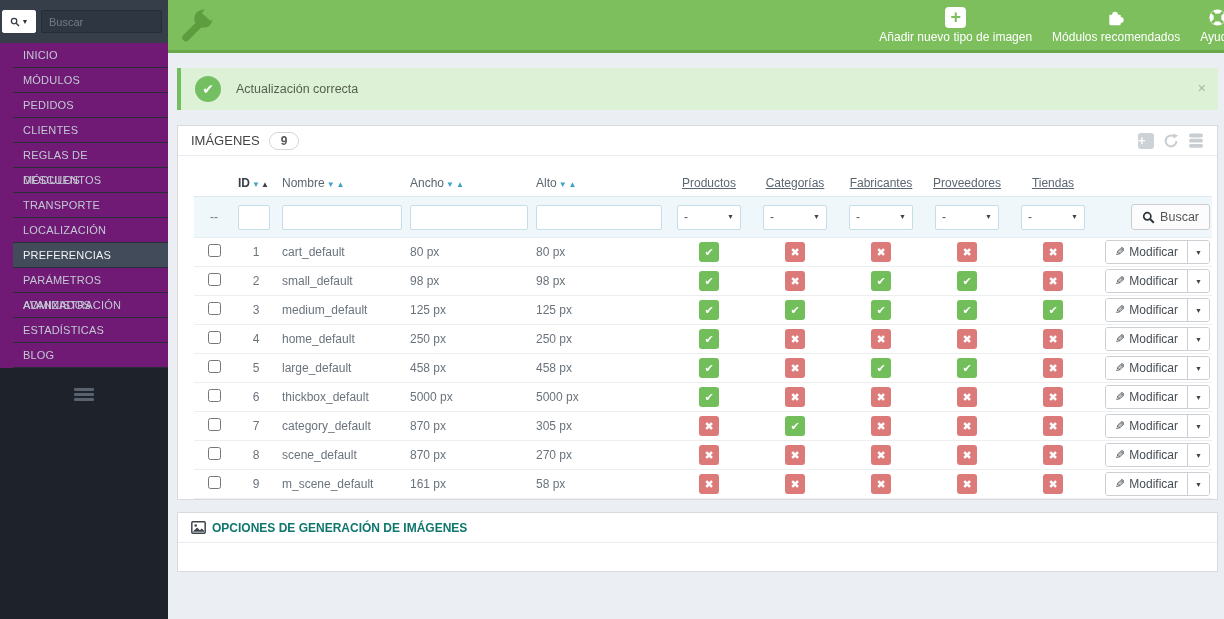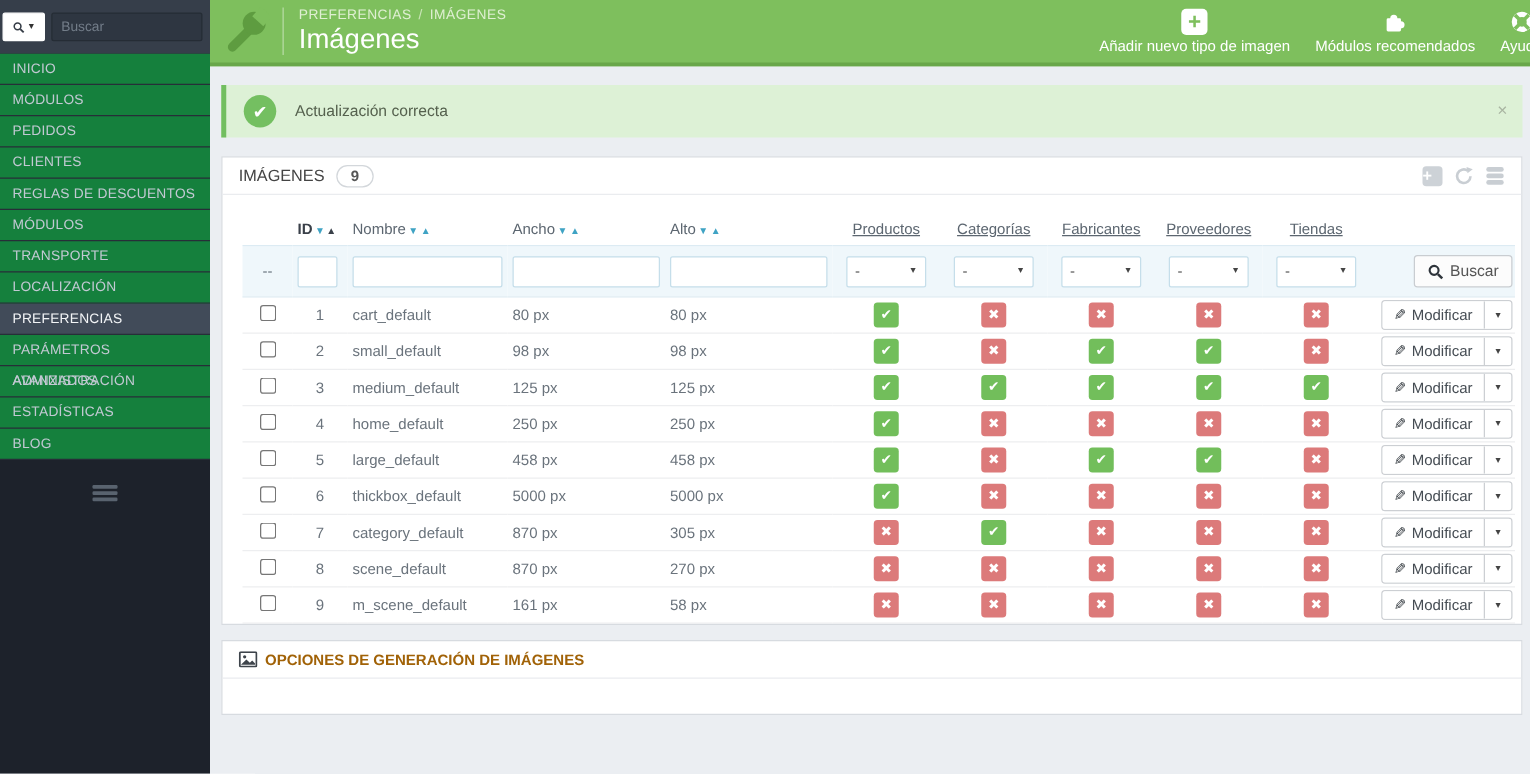--- a/index.html
+++ b/index.html
@@ -9,21 +9,21 @@
 
   
   .sidebar { width:168px; flex:none; background:#1D222B; display:flex; flex-direction:column; }
   .topbar { height:43px; background:#363E4A; display:flex; align-items:center; gap:5px; padding:0 6px 0 2px; }
   .search-btn { height:23px; width:34px; background:#fff; border:1px solid #fff; border-radius:2px;
     display:flex; align-items:center; justify-content:center; gap:2px; cursor:pointer; }
   .search-btn .caret { font-size:7px; color:#333; }
   .search-input { flex:1; min-width:0; height:23px; background:#2E3641; border:1px solid #252C35;
     border-radius:2px; color:#AEB6C0; font-size:11px; padding:0 7px; font-family:"Liberation Sans",sans-serif; }
   .search-input::placeholder { color:#737D89; }
-  .menu { background:#15803d; }
+  .menu { background:#701a75;padding-left:13px; }
   .menu-item { display:block; height:25px; line-height:25px; padding:0 10px; color:#C2C9D3;
     font-size:11px; letter-spacing:.2px; text-decoration:none; border-bottom:1px solid #272E38; cursor:pointer; }
   .menu-item.active { background:#414B59; color:#F2F4F6; }
   .sidebar-footer { flex:1; display:flex; justify-content:center; align-items:flex-start; padding-top:20px; }
   .collapse-icon { display:inline-flex; flex-direction:column; gap:2px; cursor:pointer; }
   .collapse-icon i { display:block; width:20px; height:3px; background:#59636F; border-radius:1px; }
 
   
   .main { flex:1; display:flex; flex-direction:column; min-width:0; }
   .page-head { height:53px; flex:none; background:#7EBF5D; border-bottom:3px solid #69A74A;
@@ -89,21 +89,21 @@
   .split-btn { display:inline-flex; border:1px solid #CCCFD3; border-radius:3px; overflow:hidden; background:#fff; height:24px; }
   .edit-btn { display:inline-flex; align-items:center; gap:4px; background:#fff; border:none;
     padding:0 9px; font-size:12px; color:#464D54; cursor:pointer; font-family:"Liberation Sans",sans-serif; }
   .pencil { font-size:12px; color:#33393F; transform:scaleX(-1); display:inline-block; }
   .dd-btn { width:22px; background:#fff; border:none; border-left:1px solid #CCCFD3;
     font-size:7px; color:#444; cursor:pointer; }
   .bulk-btn { margin:20px 0 24px 16px; height:27px; display:inline-flex; align-items:center; gap:6px;
     background:#FDFDFD; border:1px solid #C8CCD0; border-radius:3px; padding:0 11px; font-size:12px;
     color:#555; cursor:pointer; font-family:"Liberation Sans",sans-serif; }
   .caret-up-sm { font-size:7px; color:#555; }
-  .panel2 .panel-heading { border-bottom:1px solid #EAECEF; font-weight:bold; font-size:12px; color:#a16207; gap:6px; }
+  .panel2 .panel-heading { border-bottom:1px solid #EAECEF; font-weight:bold; font-size:12px; color:#0f766e; gap:6px; }
   .panel2 { height:60px; }
 </style>
 </head>
 <body>
 
 <div class="app">
 
   <aside class="sidebar">
     <div class="topbar">
       <button class="search-btn">
@@ -141,28 +141,20 @@
 
   <div class="main">
 
     <header class="page-head">
       <div class="head-left">
         <svg class="wrench" width="38" height="38" viewBox="0 0 24 24">
           <path d="M5 20 L13.5 11.5" fill="none" stroke="#5E9C40" stroke-width="4.6" stroke-linecap="round"></path>
           <circle cx="16" cy="8" r="5.8" fill="#5E9C40"></circle>
           <rect x="16.2" y="1.4" width="7.5" height="6.4" fill="#7EBF5D" transform="rotate(42 20 4.6)"></rect>
         </svg>
-        <div class="titles">
-          <div class="breadcrumb">
-            <span>PREFERENCIAS</span>
-            <span class="sep">/</span>
-            <span>IMÁGENES</span>
-          </div>
-          <h1 class="page-title">Imágenes</h1>
-        </div>
       </div>
       <div class="head-actions">
           <div class="head-action">
             <span class="plus-box">+</span>
             <span class="ha-label">Añadir nuevo tipo de imagen</span>
           </div>
           <div class="head-action">
             <svg width="22" height="21" viewBox="0 0 22 22" fill="#fff">
               <rect x="4" y="8" width="12" height="11" rx="1.2"></rect>
               <circle cx="10" cy="8" r="3"></circle>

